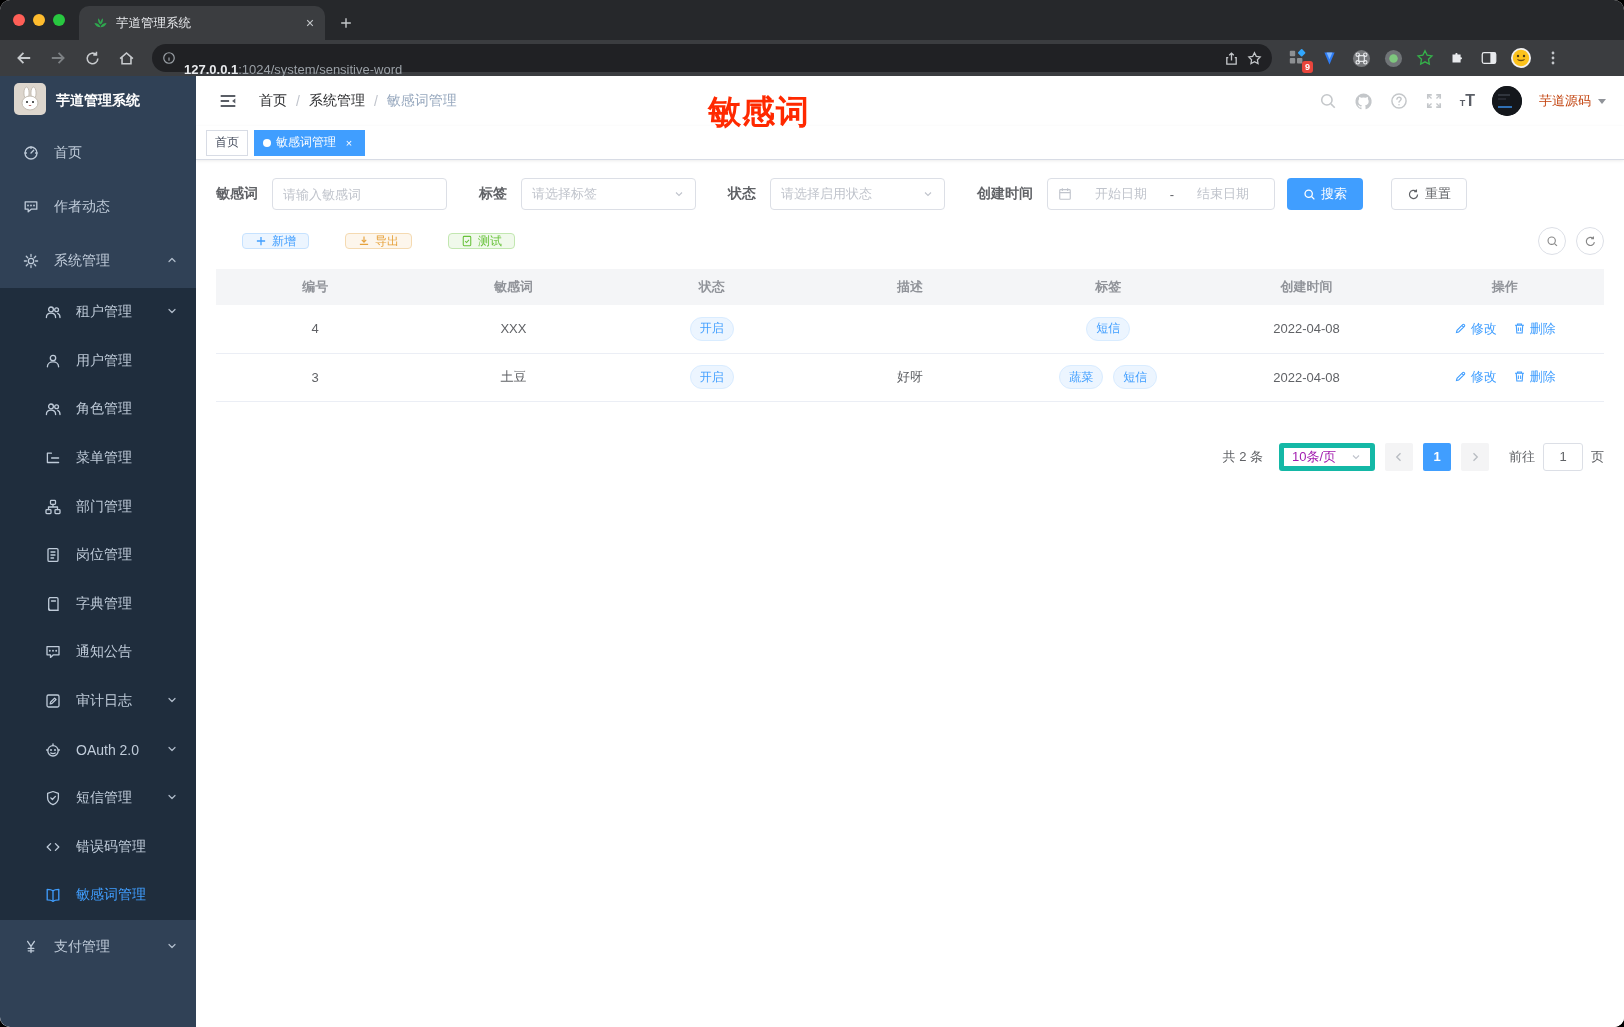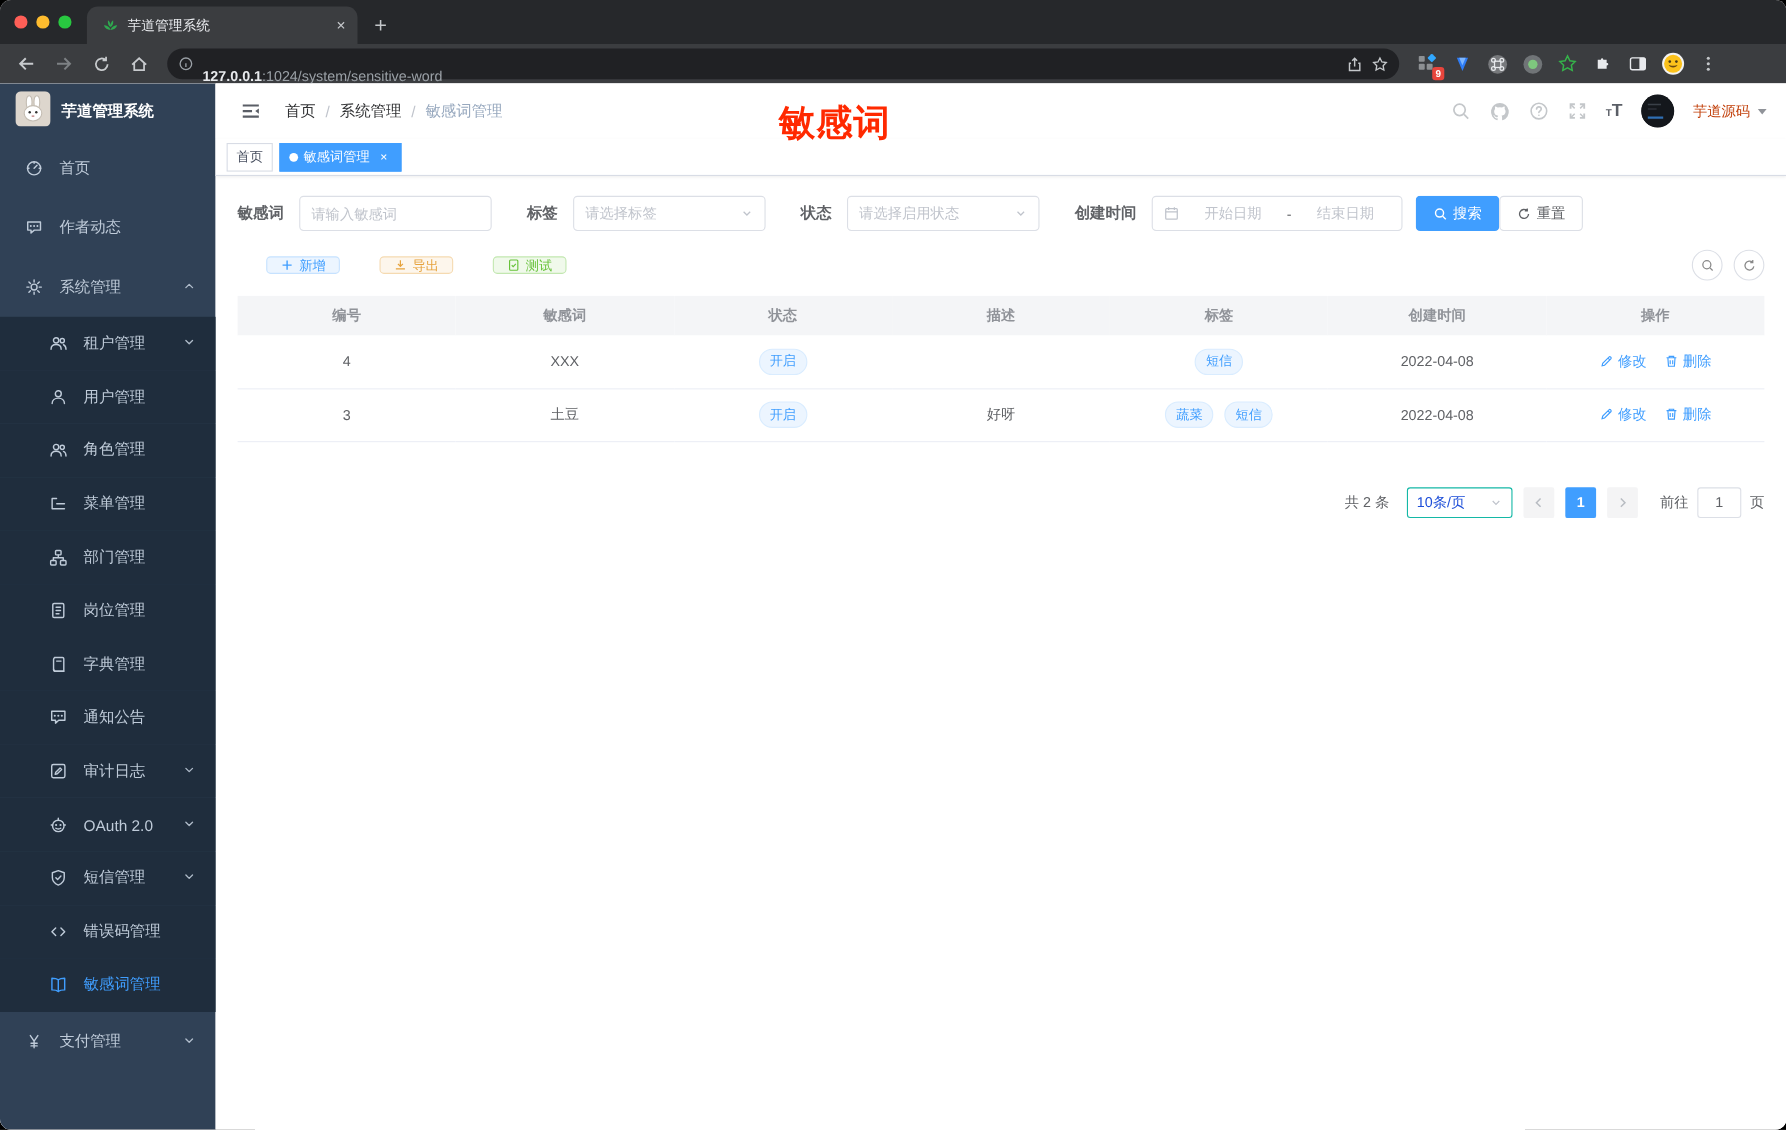--- a/index.html
+++ b/index.html
@@ -66,21 +66,21 @@
   .f-group { display:flex; align-items:center; margin-right:32px; }
   .f-label { font-size:14px; font-weight:600; color:#606266; margin-right:14px; white-space:nowrap; }
   .ctrl { height:32px; border:1px solid #dcdfe6; border-radius:4px; background:#fff; display:flex; align-items:center; padding:0 10px; font-size:13px; color:#c0c4cc; }
   input.ctrl { width:175px; color:#606266; }
   input.ctrl::placeholder { color:#c0c4cc; }
   .ctrl.select { width:175px; justify-content:space-between; cursor:pointer; }
   .ctrl.daterange { width:228px; gap:8px; }
   .ctrl.daterange .ph { flex:1; text-align:center; }
   .btn { height:32px; border-radius:4px; font-size:13px; display:inline-flex; align-items:center; justify-content:center; gap:5px; cursor:pointer; border:1px solid transparent; padding:0 15px; white-space:nowrap; }
   .btn-primary { background:#409eff; color:#fff; }
-  .btn-plain { background:#fff; border-color:#dcdfe6; color:#606266; margin-left:0; }
+  .btn-plain { background:#fff; border-color:#dcdfe6; color:#606266; margin-left:28px; }
 
   
   .actions { margin-top:17px; display:flex; align-items:center; }
   .mini-btn { height:16px; padding:0 12px; border-radius:4px; font-size:12px; display:inline-flex; align-items:center; gap:5px; margin-right:10px; cursor:pointer;margin-left:26px; }
   .mini-add { color:#409eff; background:#ecf5ff; border:1px solid #c6e2ff; }
   .mini-export { color:#e6a23c; background:#fdf6ec; border:1px solid #f5dab1; }
   .mini-test { color:#67c23a; background:#f0f9eb; border:1px solid #c2e7b0; }
   .right-tools { margin-left:auto; display:flex; gap:10px; }
   .circle-btn { width:28px; height:28px; border-radius:50%; border:1px solid #dcdfe6; background:#fff; color:#666; display:flex; align-items:center; justify-content:center; cursor:pointer; }
 
@@ -88,21 +88,21 @@
   table { width:100%; border-collapse:collapse; table-layout:fixed; margin-top:14px; }
   th { height:36px; background:#f4f5f7; color:#909399; font-size:13px; font-weight:700; text-align:center; }
   td { height:48px; font-size:13px; color:#606266; text-align:center; border-bottom:1px solid #ebeef5; }
   tbody tr { background:#fff; }
   .el-tag { display:inline-flex; align-items:center; height:24px; padding:0 9px; background:#ecf5ff; border:1px solid #d9ecff; color:#409eff; border-radius:12px; font-size:12px; margin:0 5px; }
   .op-link { color:#409eff; font-size:13px; display:inline-flex; align-items:center; gap:4px; margin:0 8px; cursor:pointer; text-decoration:none; }
 
   
   .pagination { display:flex; align-items:center; justify-content:flex-end; margin-top:41px; font-size:13px; color:#606266; }
   .pg-total { margin-right:16px; }
-  .pg-size { width:96px; height:28px; border:1px solid #14b8a6; border-radius:3px; display:flex; align-items:center; justify-content:space-between; padding:0 8px; color:#1d4ed8; cursor:pointer; }
+  .pg-size { width:96px; height:28px; border:5px solid #14b8a6; border-radius:3px; display:flex; align-items:center; justify-content:space-between; padding:0 8px; color:#a21caf; cursor:pointer; }
   .pg-arrow { width:28px; height:28px; border-radius:2px; background:#f4f4f5; color:#b8bcc2; display:flex; align-items:center; justify-content:center; margin-left:10px; cursor:pointer; }
   .pg-page { min-width:28px; height:28px; border-radius:2px; background:#409eff; color:#fff; font-weight:600; display:flex; align-items:center; justify-content:center; margin-left:10px; cursor:pointer; }
   .pg-goto { display:flex; align-items:center; gap:8px; margin-left:20px; }
   .pg-input { width:40px; height:28px; border:1px solid #dcdfe6; border-radius:3px; text-align:center; font-size:13px; color:#606266; }
   svg { flex-shrink:0; }
 </style>
 </head>
 <body>
 
 <div class="window">

